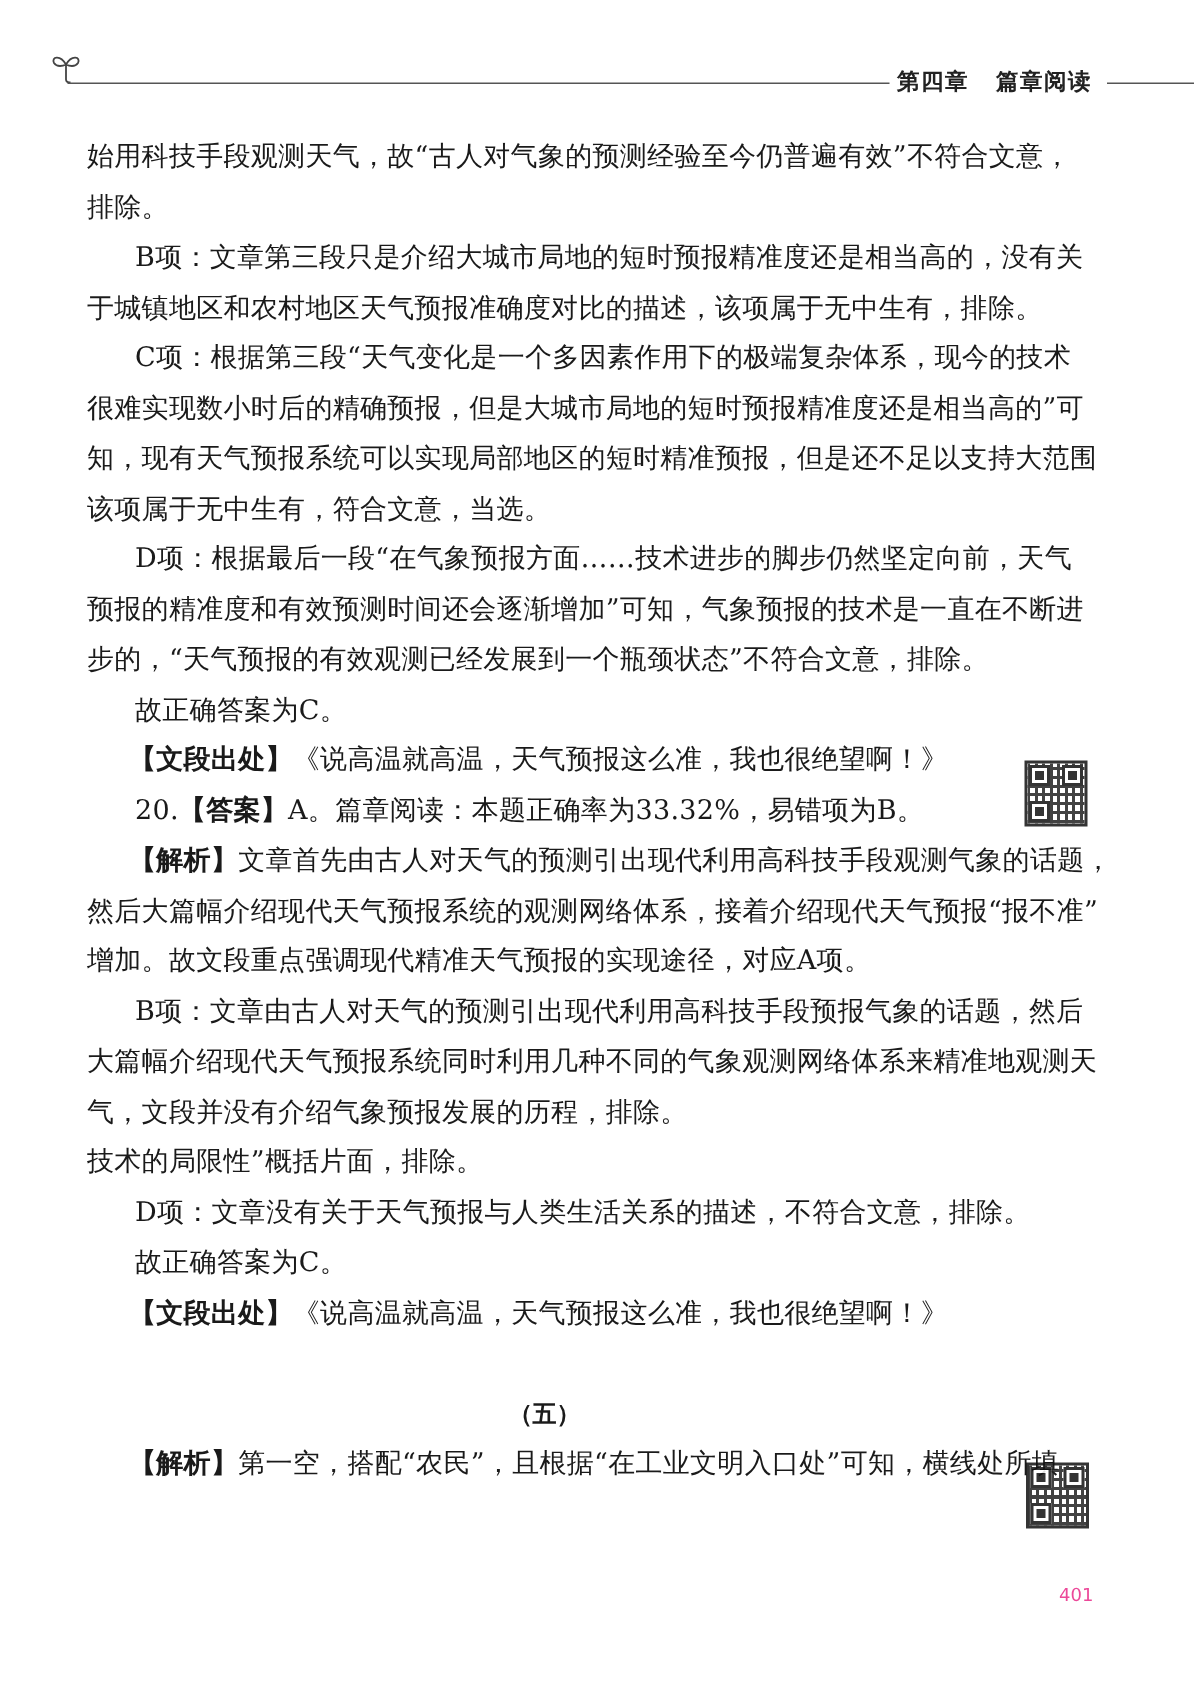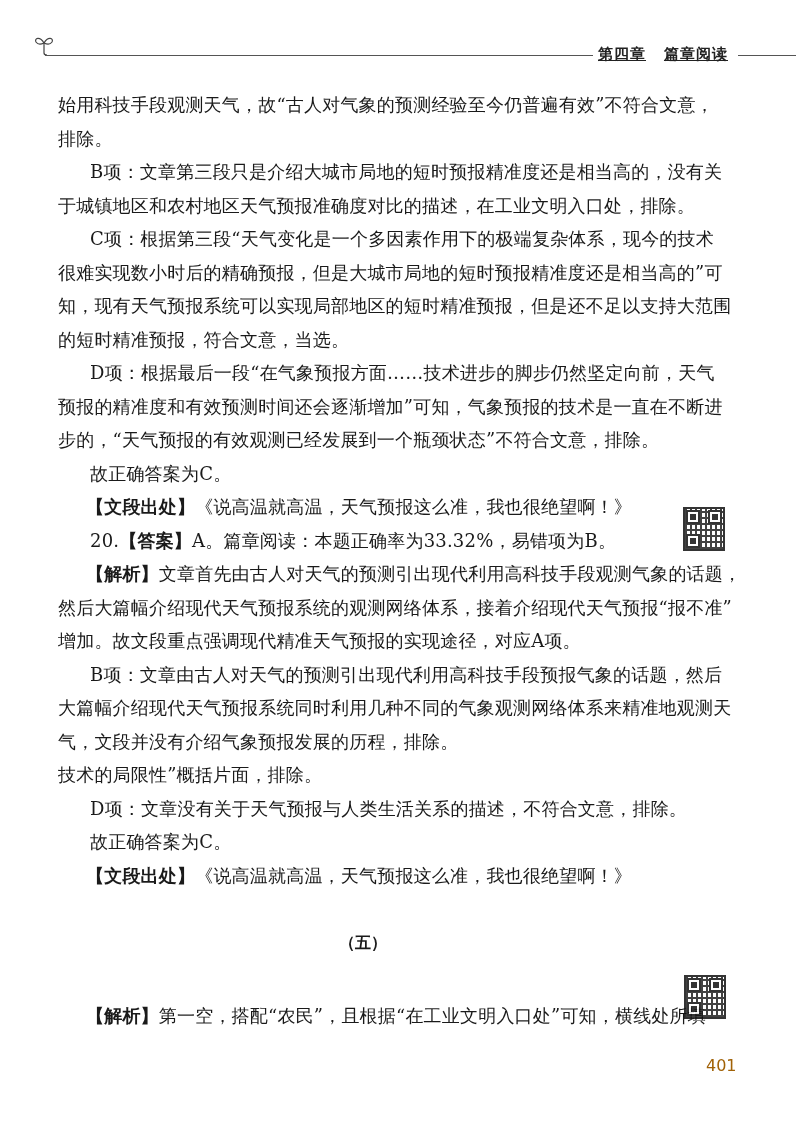--- a/index.html
+++ b/index.html
@@ -4,21 +4,21 @@
 <style>
   html, body { margin: 0; padding: 0; background: #ffffff; }
   body { width: 800px; height: 1130px; position: relative; overflow: hidden;
          font-family: "DejaVu Serif", "Liberation Serif", serif; color: #1a1a1a; }
   .header { position: absolute; left: 0; top: 0; width: 800px; height: 80px; }
   .sprout { position: absolute; left: 34px; top: 34px; }
   .header-line { position: absolute; left: 45px; top: 55px; width: 548px; height: 1px; background: #555; }
   .header-line-right { position: absolute; left: 738px; top: 55px; width: 58px; height: 1px; background: #555; }
   .chapter { position: absolute; left: 598px; top: 45px; font-family: "DejaVu Sans", "Liberation Sans", sans-serif;
              font-size: 15px; font-weight: bold; color: #222; letter-spacing: 1px; white-space: nowrap; }
-  .chapter span { display: inline-block; text-decoration: underline; }
+  .chapter span { display: inline-block; }
   .chapter .gap { width: 18px; }
 
   .content { position: absolute; left: 58px; top: 88px; width: 610px; }
   .line { font-size: 18px; line-height: 33.5px; height: 33.5px; white-space: nowrap; text-align: justify; letter-spacing: 0.2px; }
   .indent { padding-left: 32px; }
   .bold { font-weight: bold; font-family: Liberation Sans, sans-serif; }
   .section-title { text-align: center; font-size: 16px; font-weight: bold; font-family: "DejaVu Sans", "Liberation Sans", sans-serif;
                    height: 33.5px; line-height: 33.5px; }
   .spacer { height: 33.5px; }
 
@@ -27,21 +27,21 @@
           repeating-linear-gradient(90deg, #222 0 2px, transparent 2px 5px),
           repeating-linear-gradient(0deg, #222 0 2px, transparent 2px 6px);
         opacity: 0.85; }
   .qr .finder { position: absolute; width: 10px; height: 10px; border: 2px solid #111; background: #fff; }
   .qr .finder::after { content: ""; position: absolute; left: 2px; top: 2px; width: 6px; height: 6px; background: #111; }
   .qr .f1 { left: 1px; top: 1px; }
   .qr .f2 { right: 1px; top: 1px; }
   .qr .f3 { left: 1px; bottom: 1px; }
 
   .page-number { position: absolute; left: 706px; top: 1056px; font-family: "DejaVu Sans", "Liberation Sans", sans-serif;
-                 font-size: 16px; color: #a16207; text-align: center; }
+                 font-size: 12px; color: #ec4899; text-align: center; }
 </style>
 </head>
 <body>
 
 <div class="header">
   <svg class="sprout" width="22" height="24" viewBox="0 0 22 24">
     <path d="M10 9 C6 2, 0 4, 2 8 C4 11, 8 10, 10 9 Z" fill="none" stroke="#444" stroke-width="1.2"></path>
     <path d="M10 9 C14 2, 20 4, 18 8 C16 11, 12 10, 10 9 Z" fill="none" stroke="#444" stroke-width="1.2"></path>
     <path d="M10 9 L10 19 Q10 21 13 21" fill="none" stroke="#444" stroke-width="1.2"></path>
   </svg>
@@ -49,25 +49,25 @@
   <div class="chapter">
     <span>第四章</span><span class="gap"></span><span>篇章阅读</span>
   </div>
   <div class="header-line-right"></div>
 </div>
 
 <div class="content">
   <div class="line">始用科技手段观测天气，故“古人对气象的预测经验至今仍普遍有效”不符合文意，</div>
   <div class="line">排除。</div>
   <div class="line indent">B项：文章第三段只是介绍大城市局地的短时预报精准度还是相当高的，没有关</div>
-  <div class="line">于城镇地区和农村地区天气预报准确度对比的描述，在工业文明入口处，排除。</div>
+  <div class="line">于城镇地区和农村地区天气预报准确度对比的描述，该项属于无中生有，排除。</div>
   <div class="line indent">C项：根据第三段“天气变化是一个多因素作用下的极端复杂体系，现今的技术</div>
   <div class="line">很难实现数小时后的精确预报，但是大城市局地的短时预报精准度还是相当高的”可</div>
   <div class="line">知，现有天气预报系统可以实现局部地区的短时精准预报，但是还不足以支持大范围</div>
-  <div class="line">的短时精准预报，符合文意，当选。</div>
+  <div class="line">该项属于无中生有，符合文意，当选。</div>
   <div class="line indent">D项：根据最后一段“在气象预报方面……技术进步的脚步仍然坚定向前，天气</div>
   <div class="line">预报的精准度和有效预测时间还会逐渐增加”可知，气象预报的技术是一直在不断进</div>
   <div class="line">步的，“天气预报的有效观测已经发展到一个瓶颈状态”不符合文意，排除。</div>
   <div class="line indent">故正确答案为C。</div>
 
   <div class="line indent" style="padding-left:28px;">
     <span class="bold">【文段出处】</span><span>《说高温就高温，天气预报这么准，我也很绝望啊！》</span>
   </div>
 
   <div class="line indent">
@@ -88,21 +88,21 @@
   <div class="line indent">D项：文章没有关于天气预报与人类生活关系的描述，不符合文意，排除。</div>
   <div class="line indent">故正确答案为C。</div>
 
   <div class="line indent" style="padding-left:28px;">
     <span class="bold">【文段出处】</span><span>《说高温就高温，天气预报这么准，我也很绝望啊！》</span>
   </div>
 
   <div class="spacer"></div>
   <div class="section-title">（五）</div>
 
-  <div class="line indent" style="padding-left:28px;margin-top:40px;">
+  <div class="line indent" style="padding-left:28px;">
     <span class="bold">【解析】</span><span>第一空，搭配“农民”，且根据“在工业文明入口处”可知，横线处所填</span>
   </div>
 </div>
 
 <div class="qr" style="left:683px; top:507px;">
   <div class="finder f1"></div>
     <div class="finder f2"></div>
     <div class="finder f3"></div>
 </div>
 <div class="qr" style="left:684px; top:975px;">

